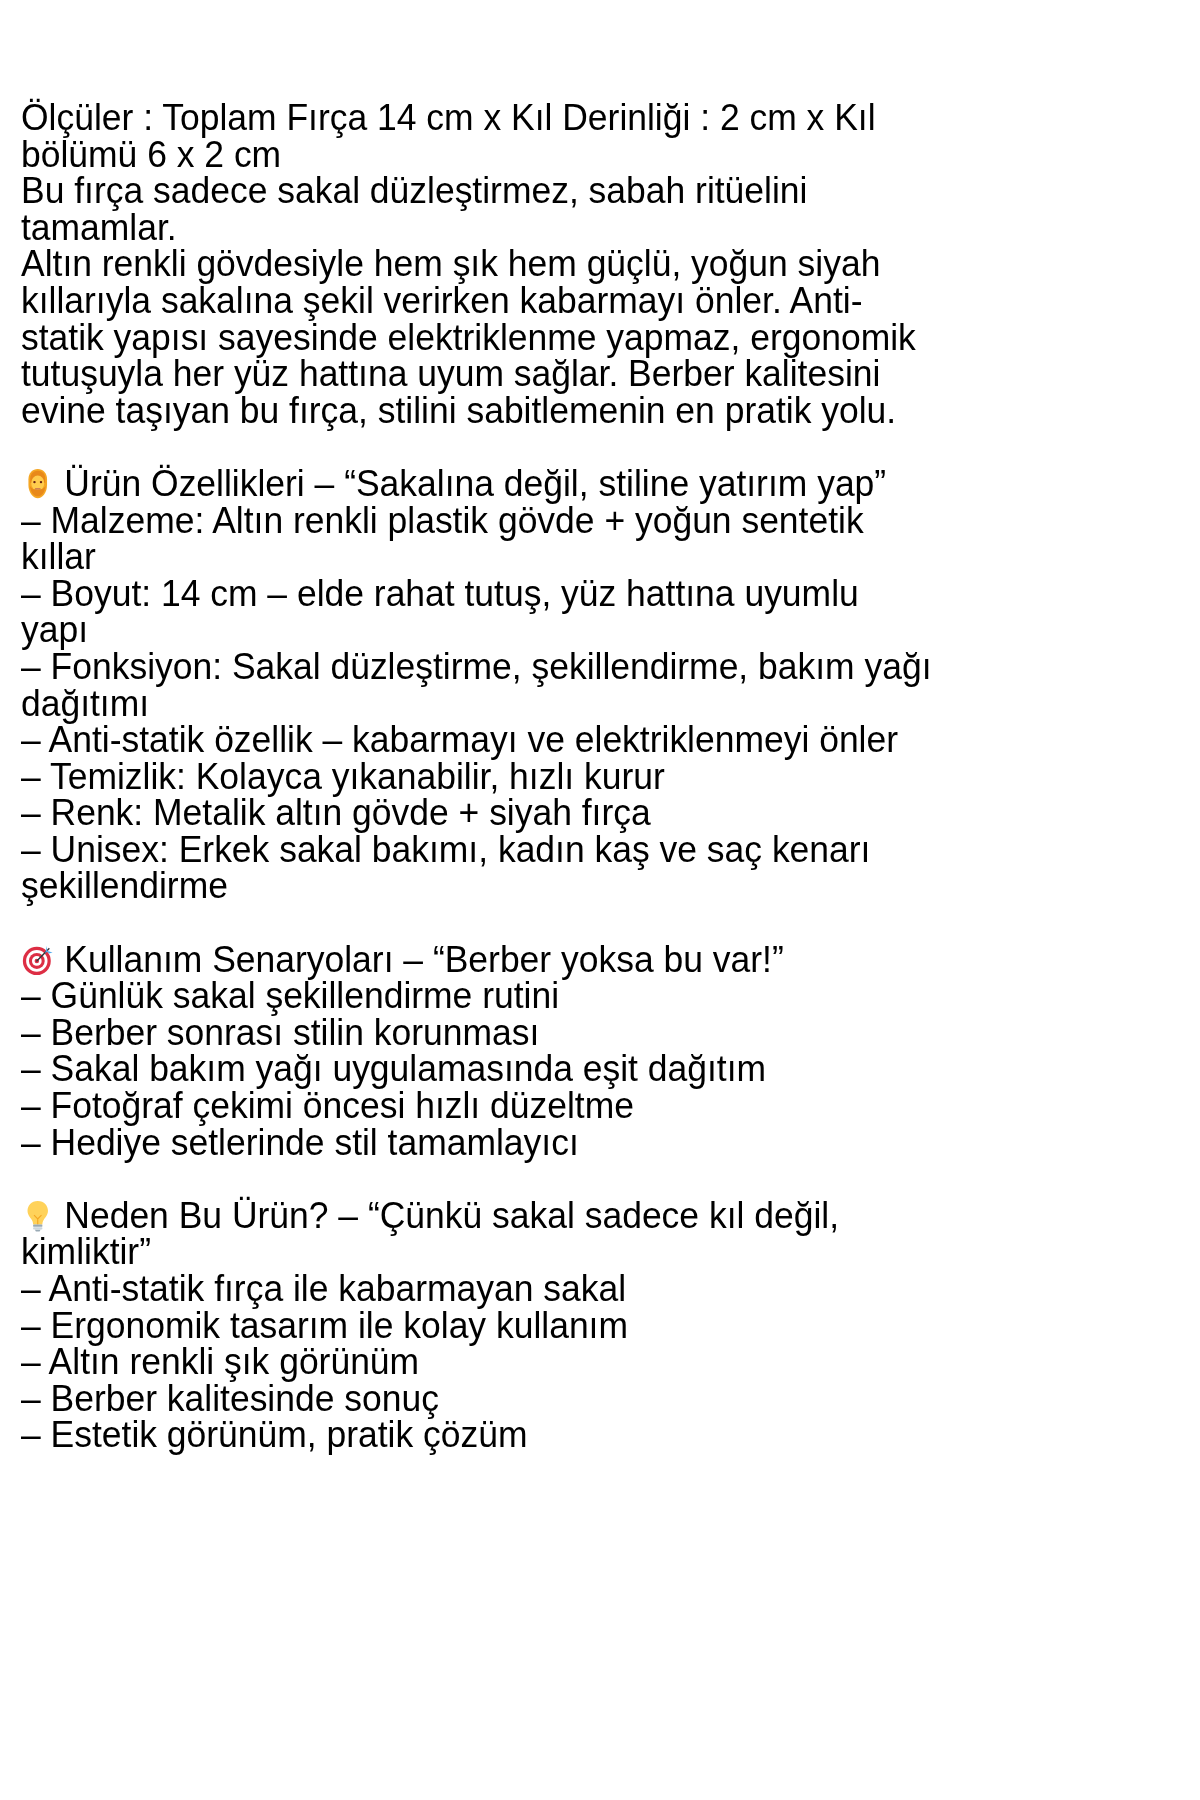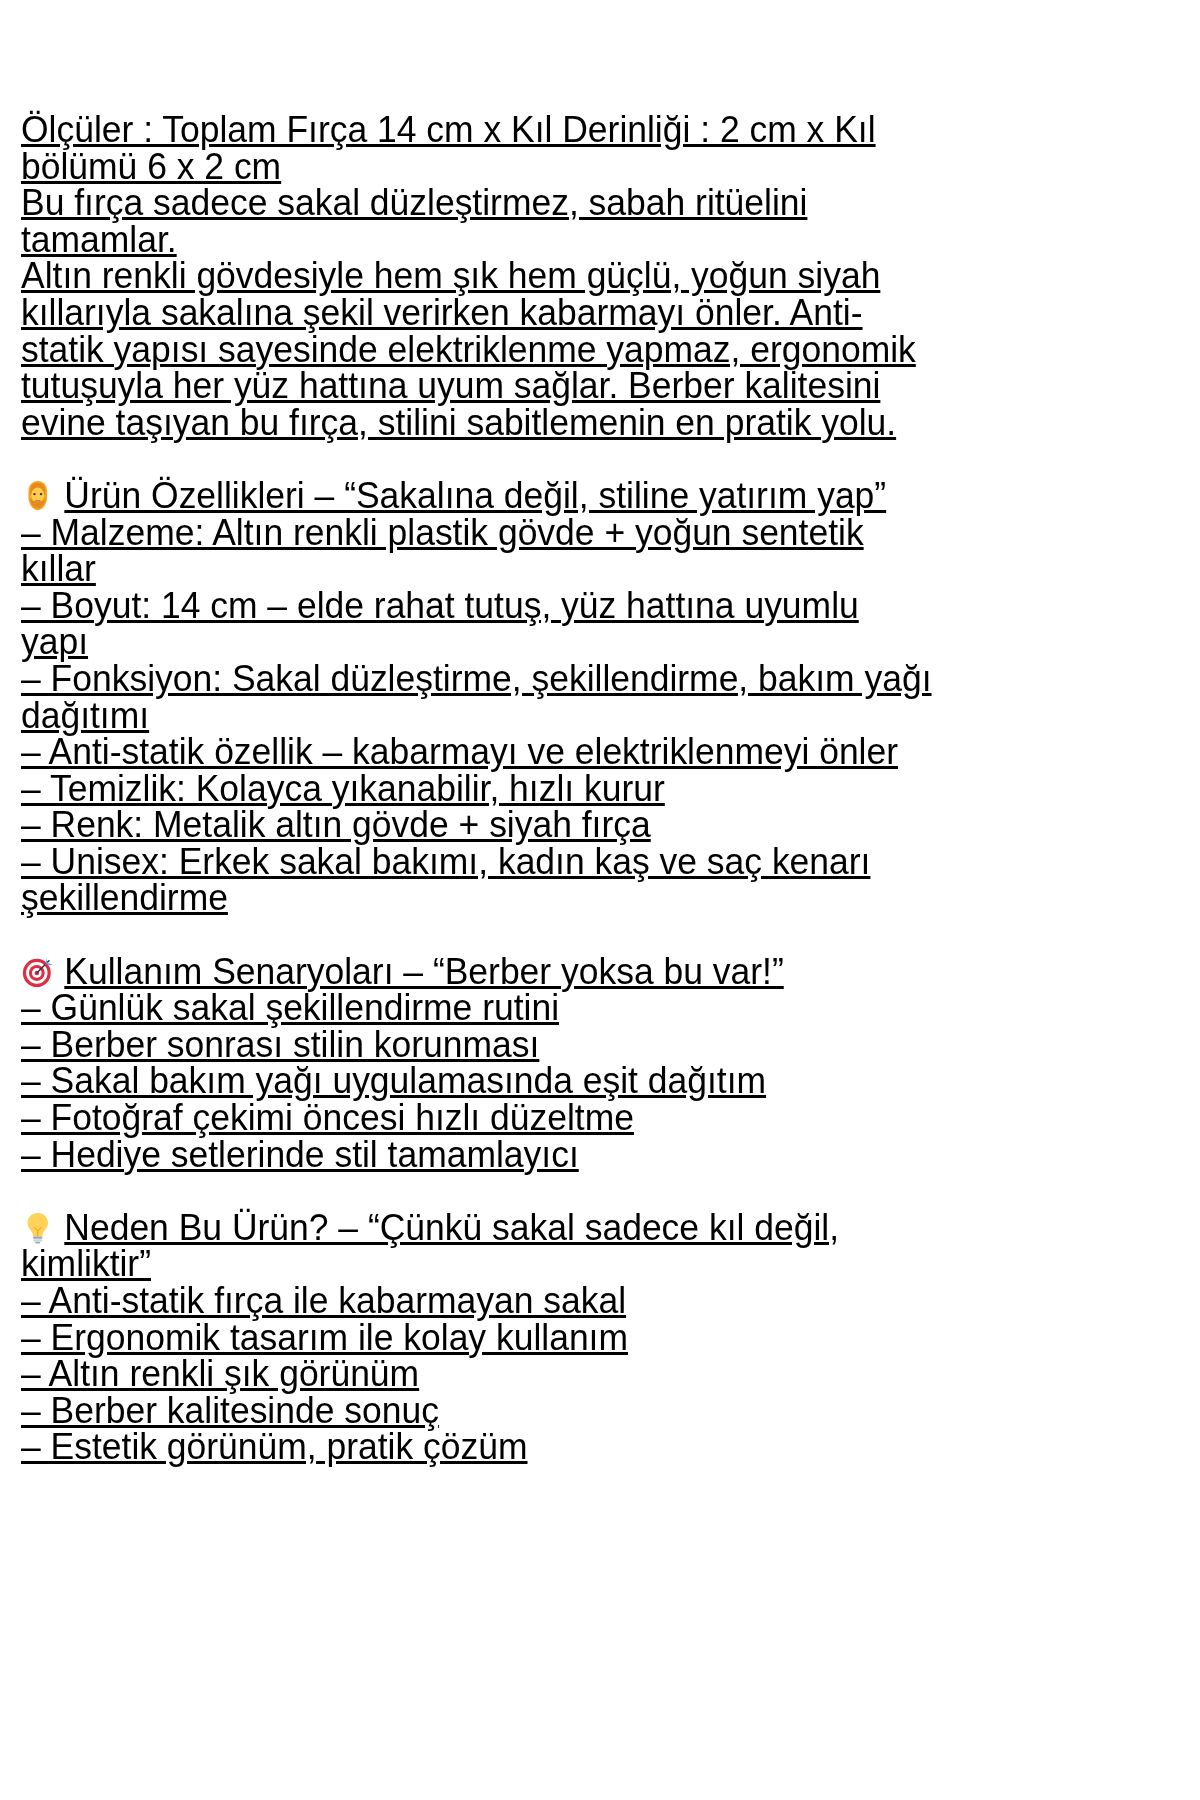--- a/index.html
+++ b/index.html
@@ -11,23 +11,22 @@
       width: 1200px;
       height: 1800px;
       position: relative;
       overflow: hidden;
       font-family: "Liberation Sans", "DejaVu Sans", sans-serif;
       color: #000000;
     }
     .doc {
       position: absolute;
       left: 21px;
-      top: 112px;
+      top: 100px;
       width: 1170px;
-      text-decoration: underline;
     }
     .line {
       display: block;
       height: 36.6px;
       line-height: 36.6px;
       font-size: 36px;
       white-space: nowrap;
       transform-origin: 0 50%;
       transform: scaleX(0.985);
     }

